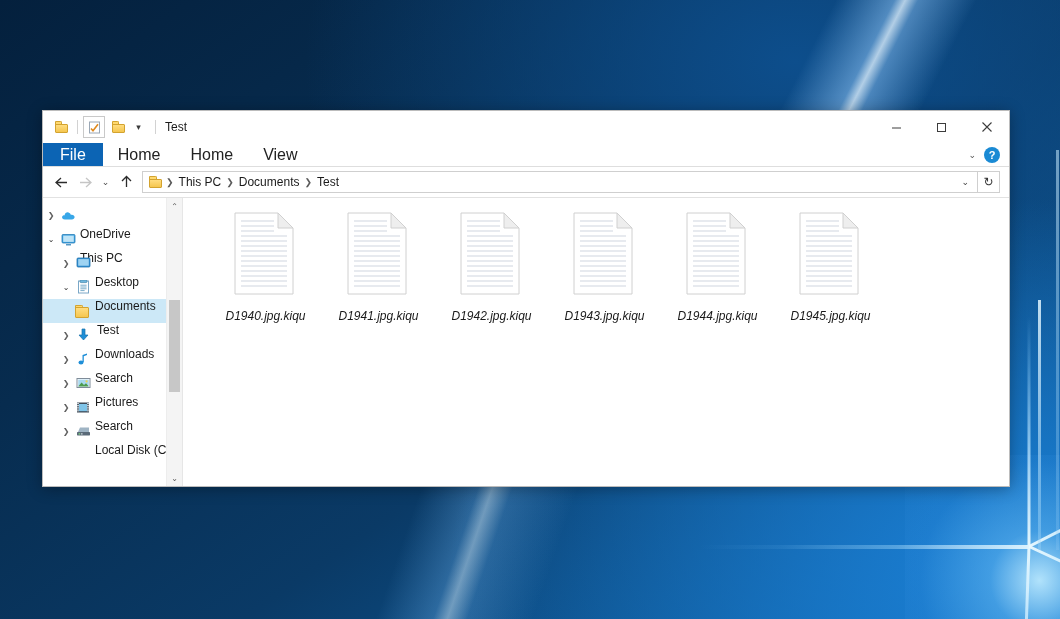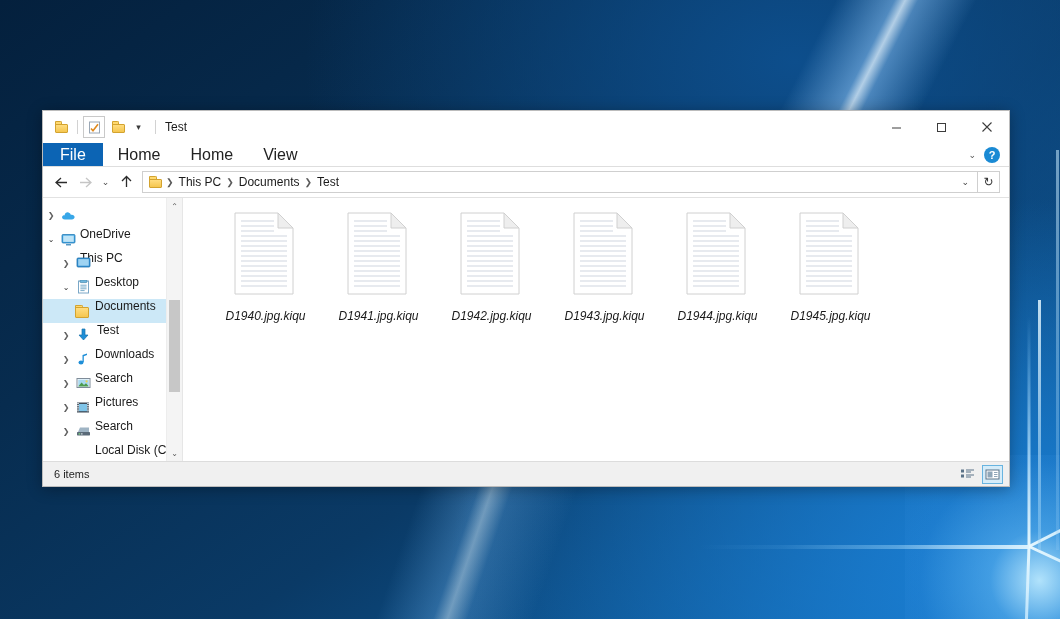--- a/index.html
+++ b/index.html
@@ -608,34 +608,15 @@
                 </g>
               </svg>
             </div>
             <div class="name">D1945.jpg.kiqu</div>
           </div>
 
         </div>
       </div>
     </div>
 
-    <div class="statusbar">
-      <div>6 items</div>
-      <div class="viewbtns">
-        <div class="vbtn">
-          <svg width="15" height="13" viewBox="0 0 15 13">
-            <rect x="1" y="1.5" width="3" height="3" fill="#5b7287"></rect>
-            <rect x="1" y="6.5" width="3" height="3" fill="#5b7287"></rect>
-            <path d="M6 2 H14 M6 4 H11 M6 7 H14 M6 9 H11" stroke="#5b7287" stroke-width="1.1"></path>
-          </svg>
-        </div>
-        <div class="vbtn active">
-          <svg width="15" height="13" viewBox="0 0 15 13">
-            <rect x="1" y="2" width="13" height="9" fill="#fff" stroke="#5b7287" stroke-width="1"></rect>
-            <rect x="2.5" y="3.5" width="5" height="6" fill="#8fa6b8"></rect>
-            <path d="M9 4.5 H12.5 M9 6.5 H12.5 M9 8.5 H12.5" stroke="#8fa6b8" stroke-width="1"></path>
-          </svg>
-        </div>
-      </div>
-    </div>
 
   </div>
 </div>
 
 </body></html>

